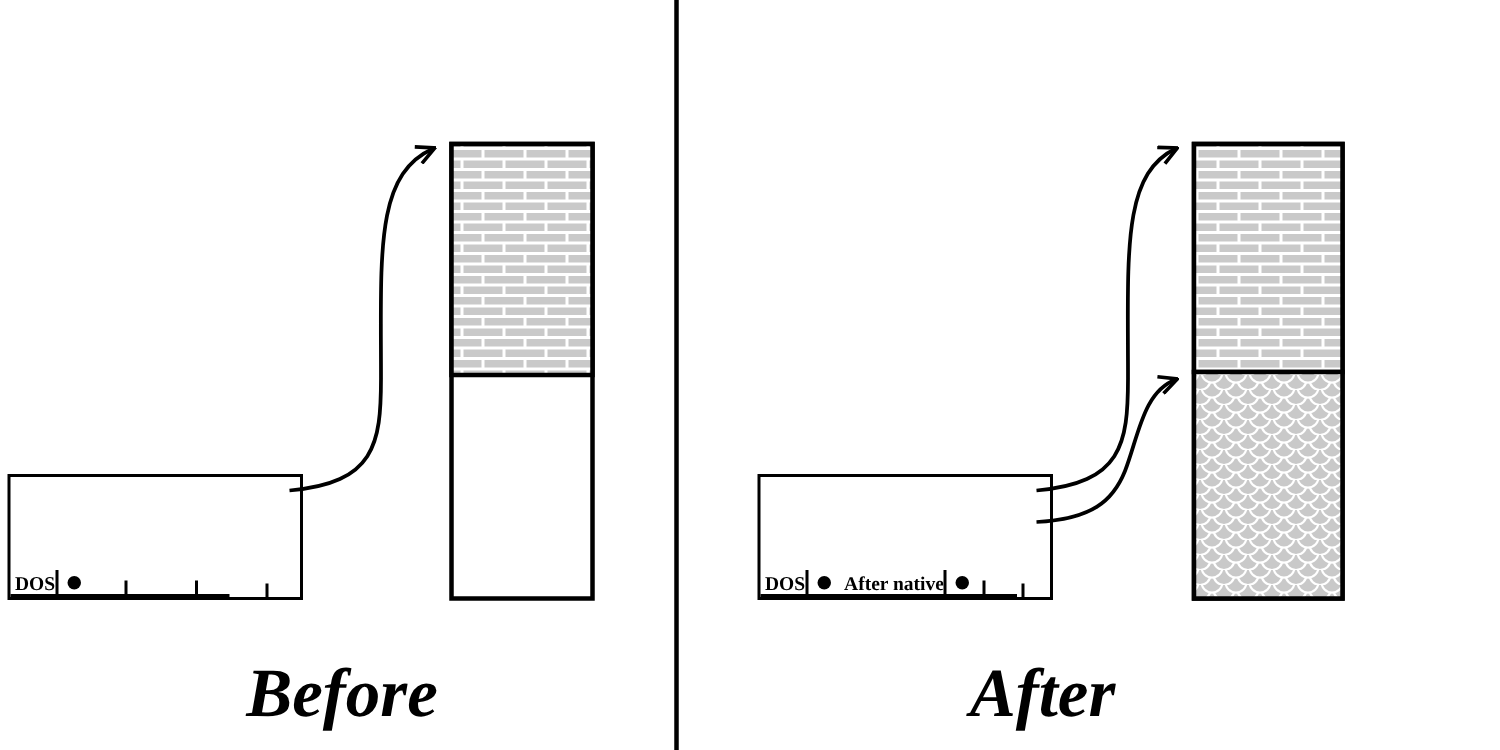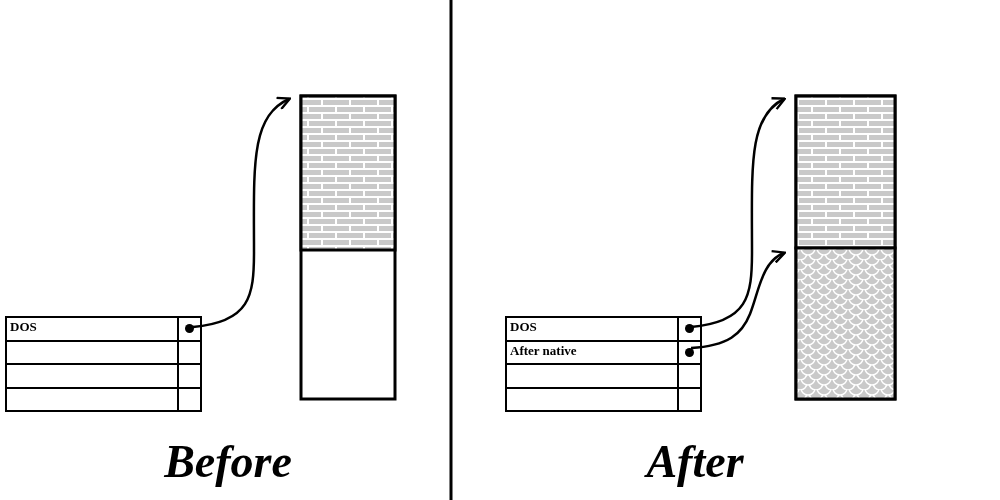--- a/index.html
+++ b/index.html
@@ -12,25 +12,26 @@
   .canvas { position: relative; width: 1000px; height: 500px; }
   .art { position: absolute; left: 0; top: 0; }
 
   .divider { stroke: var(--ink, #000); stroke-width: 3; }
   .arrow { fill: none; stroke: var(--ink, #000); stroke-width: 2.5; }
   .disk-body { fill: #ffffff; stroke: var(--ink, #000); stroke-width: 3; }
   .seg-brick { fill: url(#brickPattern); stroke: var(--ink, #000); stroke-width: 3; }
   .seg-scales { fill: url(#scalePattern); stroke: var(--ink, #000); stroke-width: 3; }
 
   .ptable {
-    position: absolute; height: 96px;
+    position: absolute; height: 84px;
     border: 2px solid var(--ink, #000);
-    display: flex; flex-direction: column;
+    display: flex; 
     box-sizing: border-box;
     background: transparent;
+    align-items: flex-end;
   }
   .prow { flex: 1; display: flex; border-bottom: 2px solid var(--ink, #000); }
   .prow:last-child { border-bottom: none; }
   .plabel {
     flex: 1; font-weight: bold; font-size: 13px;
     padding: 1px 0 0 3px; line-height: 15px;
     color: var(--ink, #000);
     white-space: nowrap; overflow: hidden;
   }
   .pcell {

